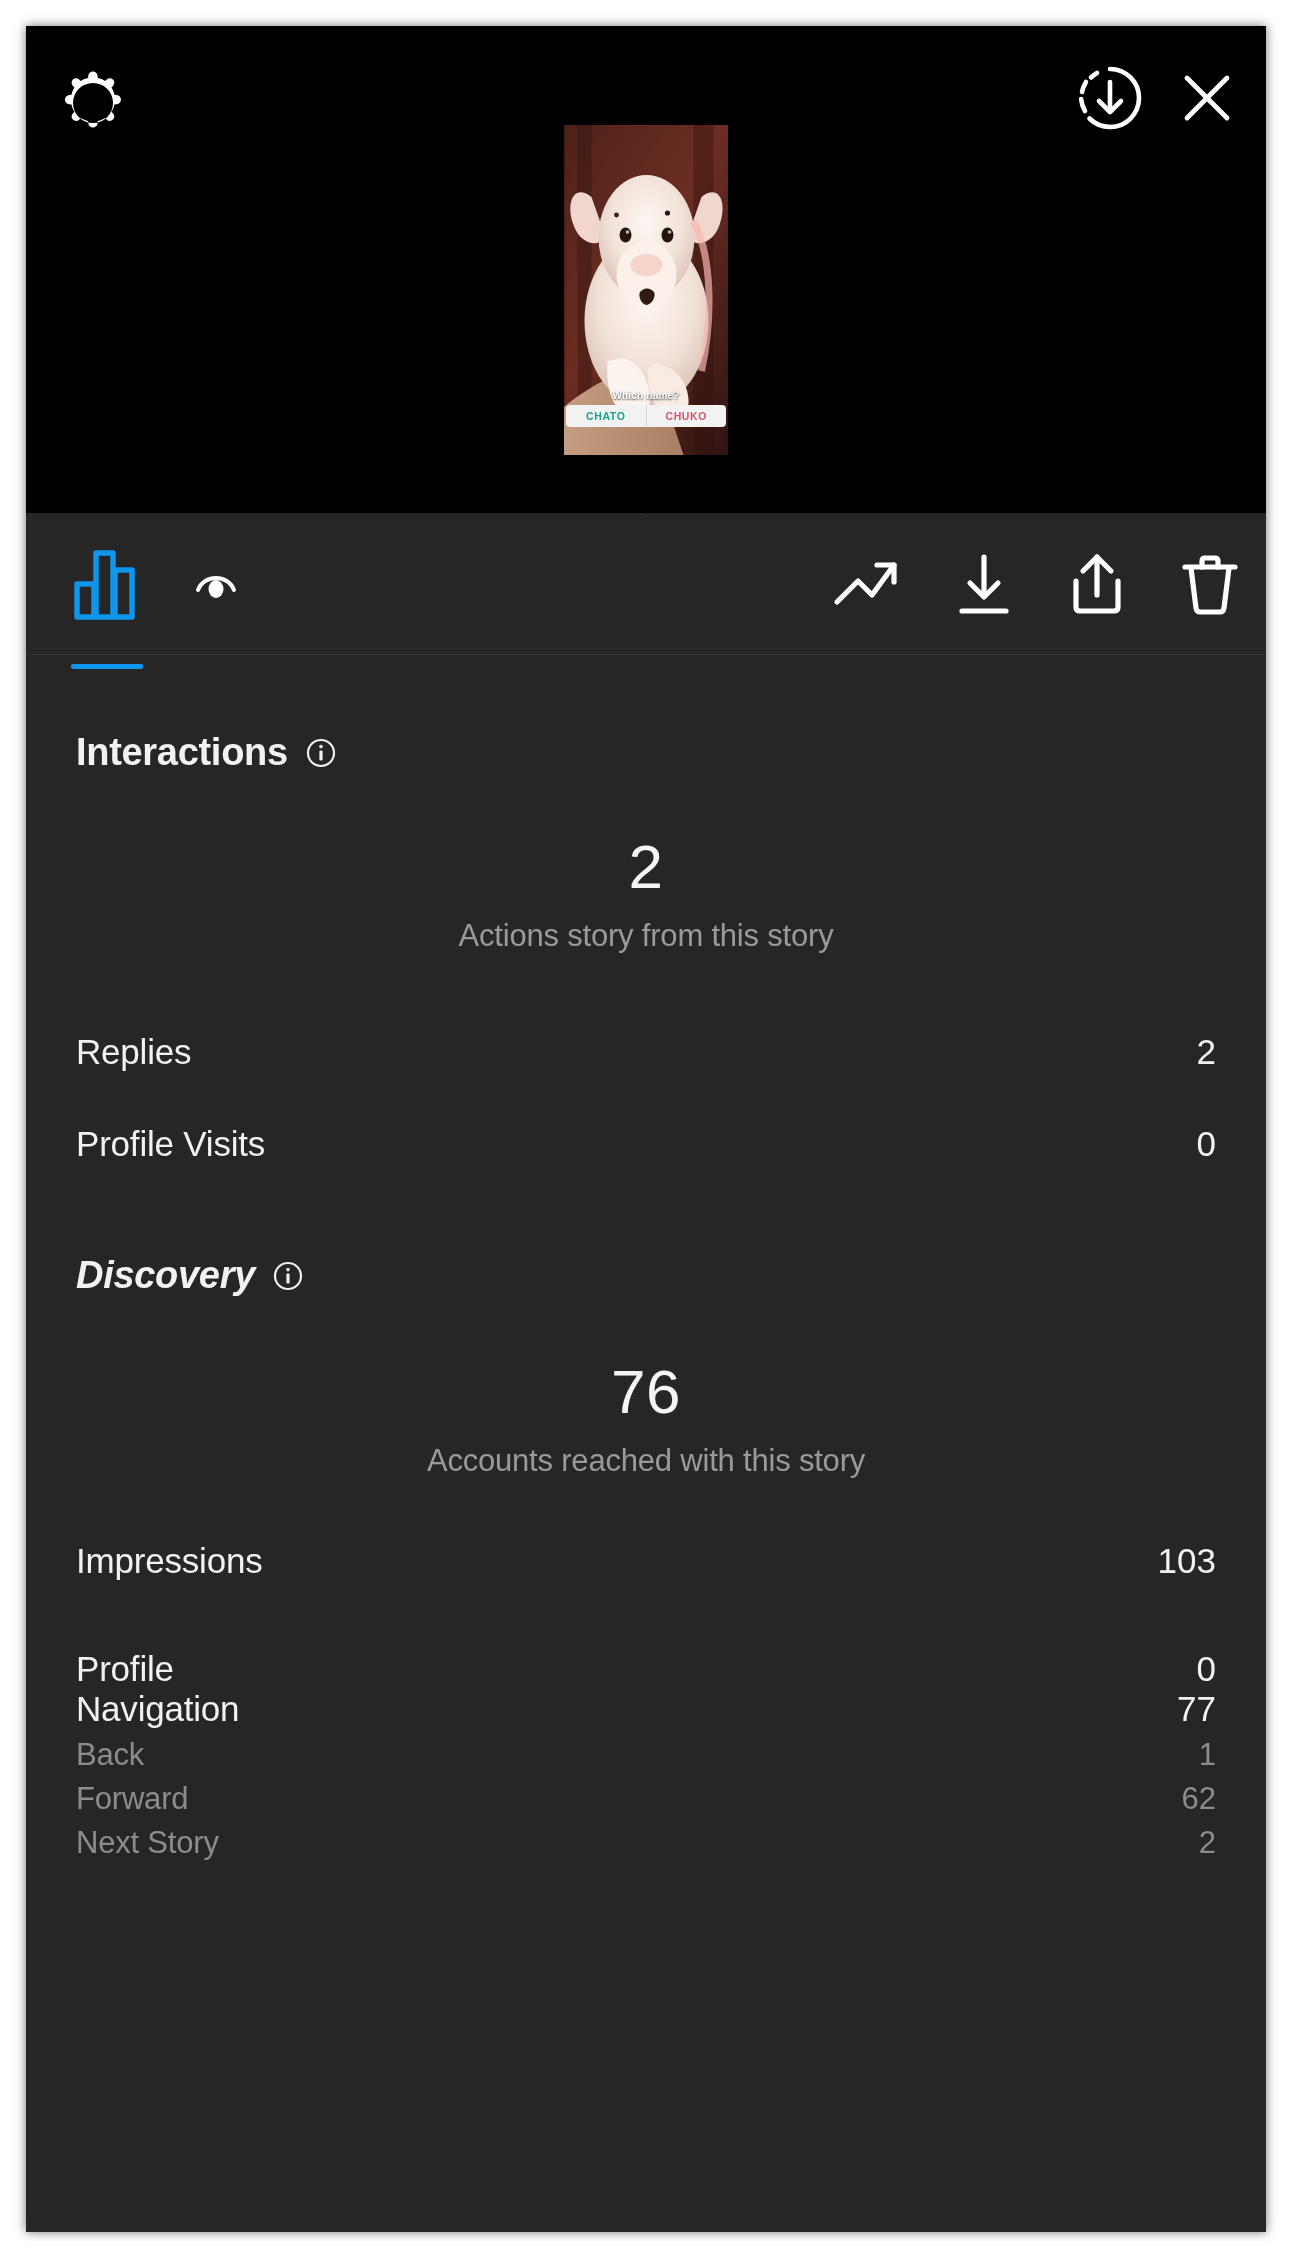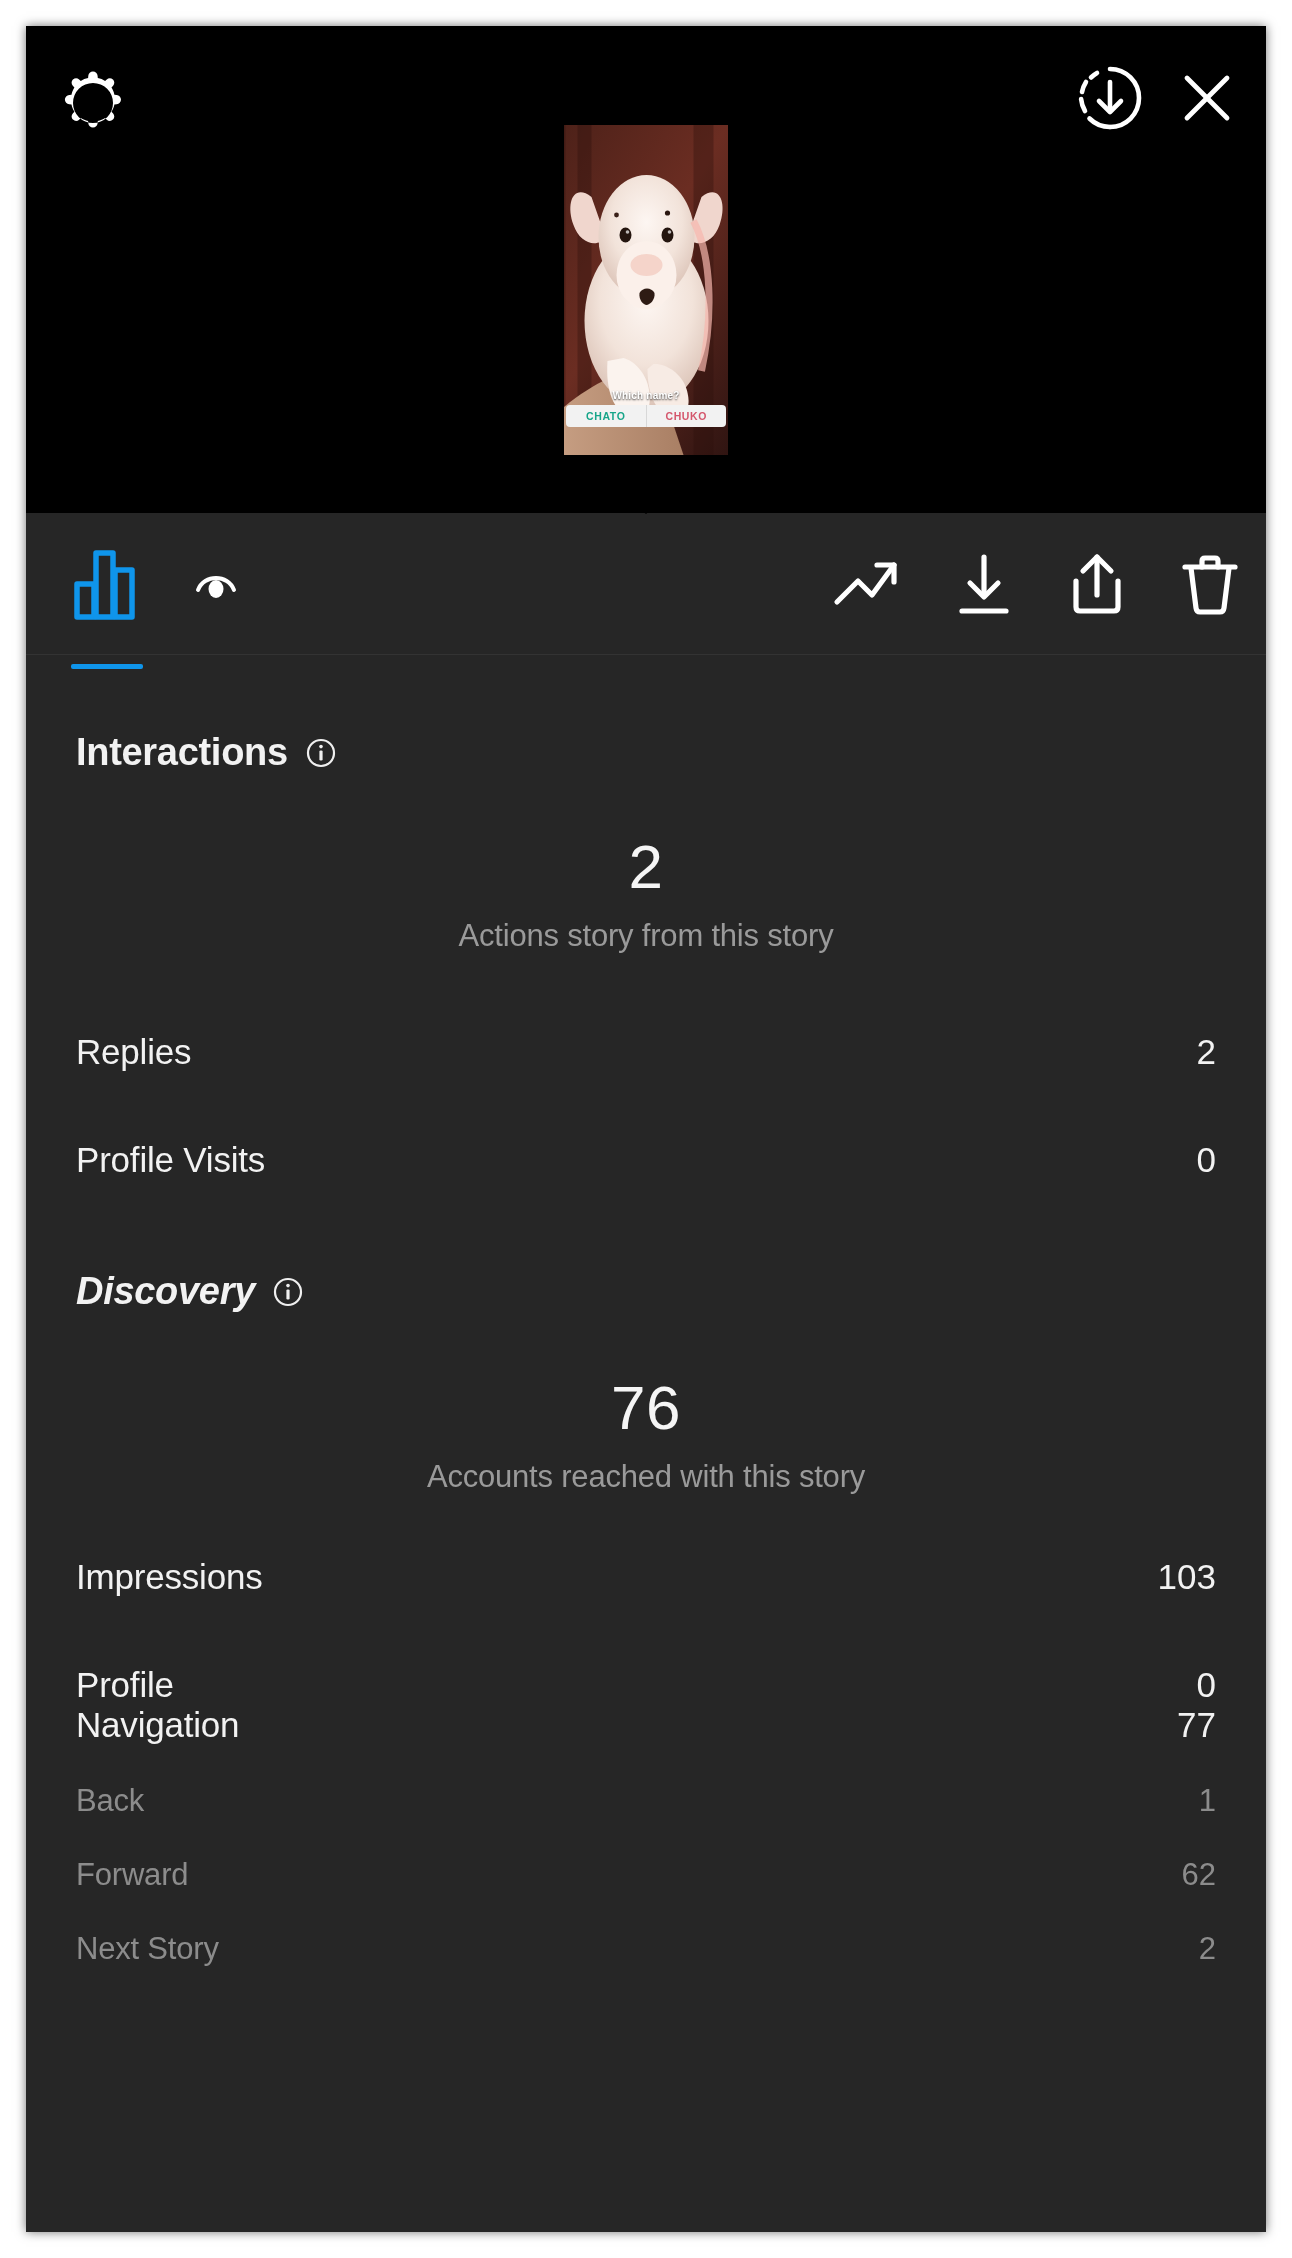--- a/index.html
+++ b/index.html
@@ -187,27 +187,27 @@
   .row.sub .row-label,
   .row.sub .row-value { font-size: 31px; color: #8c8c8c; }
 
   .nav-head .row-label,
   .nav-head .row-value { font-size: 35px; color: #f2f2f2; }
 
   
   .sp-interactions-head { padding-top: 76px; }
   .sp-hero-1  { margin-top: 62px; }
   .sp-row-r   { margin-top: 78px; }
-  .sp-row-p   { margin-top: 68px; }
+  .sp-row-p   { margin-top: 52px; }
   .sp-disc-head { margin-top: 90px; font-style: italic; }
   .sp-hero-2  { margin-top: 64px; }
   .sp-row-i   { margin-top: 62px; text-align: right; }
   .sp-row-f   { margin-top: 68px; }
   .sp-nav     { }
-  .sp-navsub  { margin-top: 38px; }
+  .sp-navsub  { margin-top: 8px; }
 </style>
 </head>
 <body>
 
 <div class="screen">
 
   <div class="preview-area">
 
     <div class="gear-btn">
       <svg viewBox="0 0 74 74">

